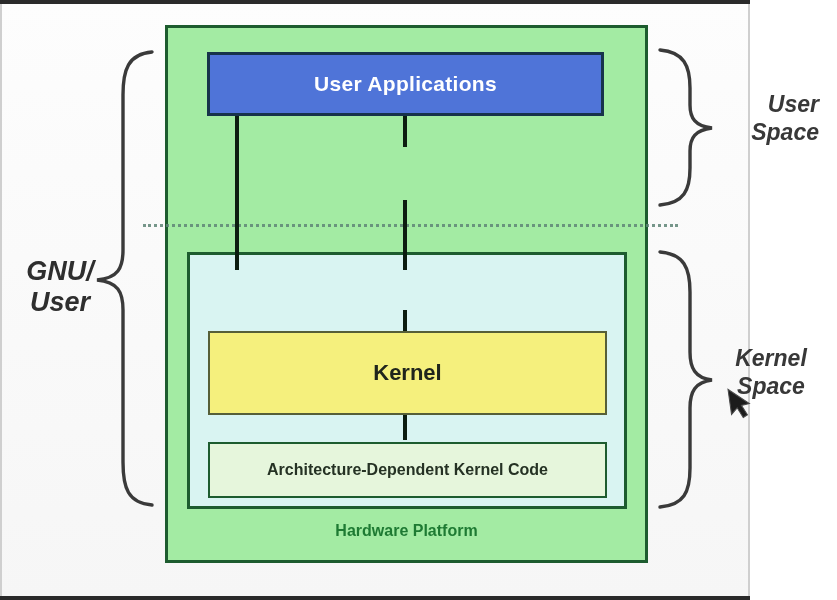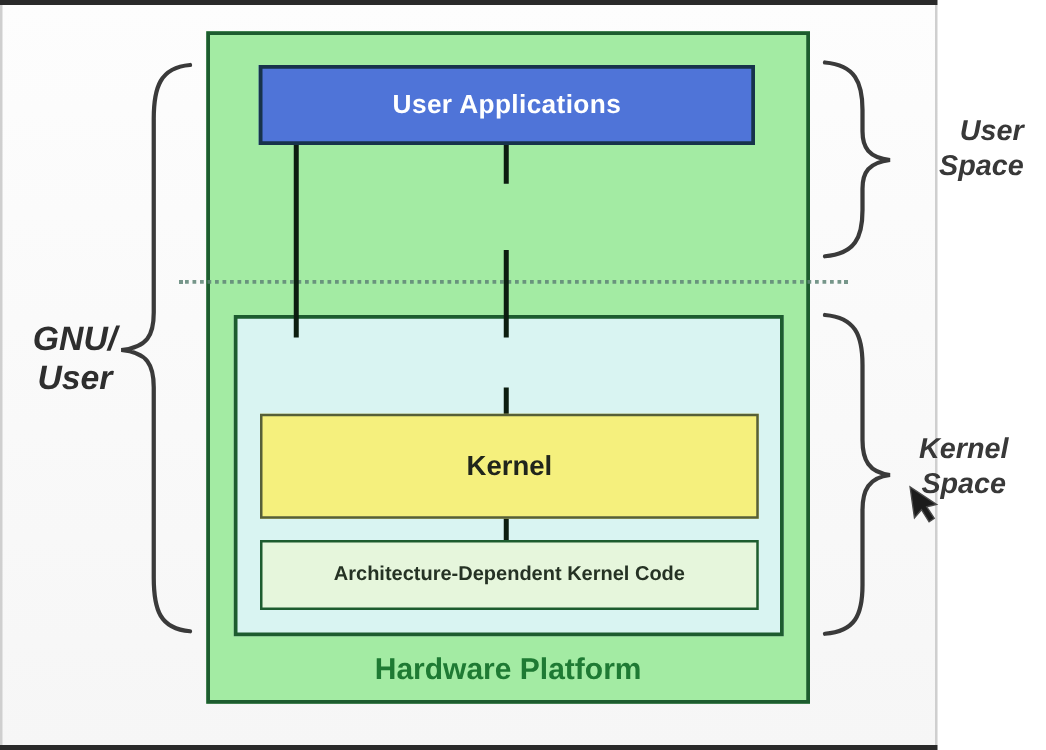--- a/index.html
+++ b/index.html
@@ -80,28 +80,28 @@
   .sci-box    { left: 208px; top: 268px; width: 399px; height: 44px; font-size: 22px; }
   .kernel-box { left: 208px; top: 331px; width: 399px; height: 84px; font-size: 22px; }
 
   .pale-node {
     background: var(--pale-green-fill, #e6f6dc);
     border: 2px solid var(--green-border, #1d5c2f);
     color: #253224;
     font-weight: bold;
     font-size: 16px;
   }
-  .arch-box { left: 208px; top: 432px; width: 399px; height: 56px; text-align: center; }
+  .arch-box { left: 208px; top: 442px; width: 399px; height: 56px; text-align: center; }
 
   .hw-label {
     left: 165px; top: 522px; width: 483px;
     text-align: center;
     color: var(--dark-green-text, #1e7a33);
     font-weight: bold;
-    font-size: 24px;
+    font-size: 16px;
   }
 
   .brace-svg { overflow: visible; }
   .brace-path {
     fill: none;
     stroke: var(--brace-color, #3a3a3a);
     stroke-width: 3.4;
     stroke-linecap: round;
   }
 

